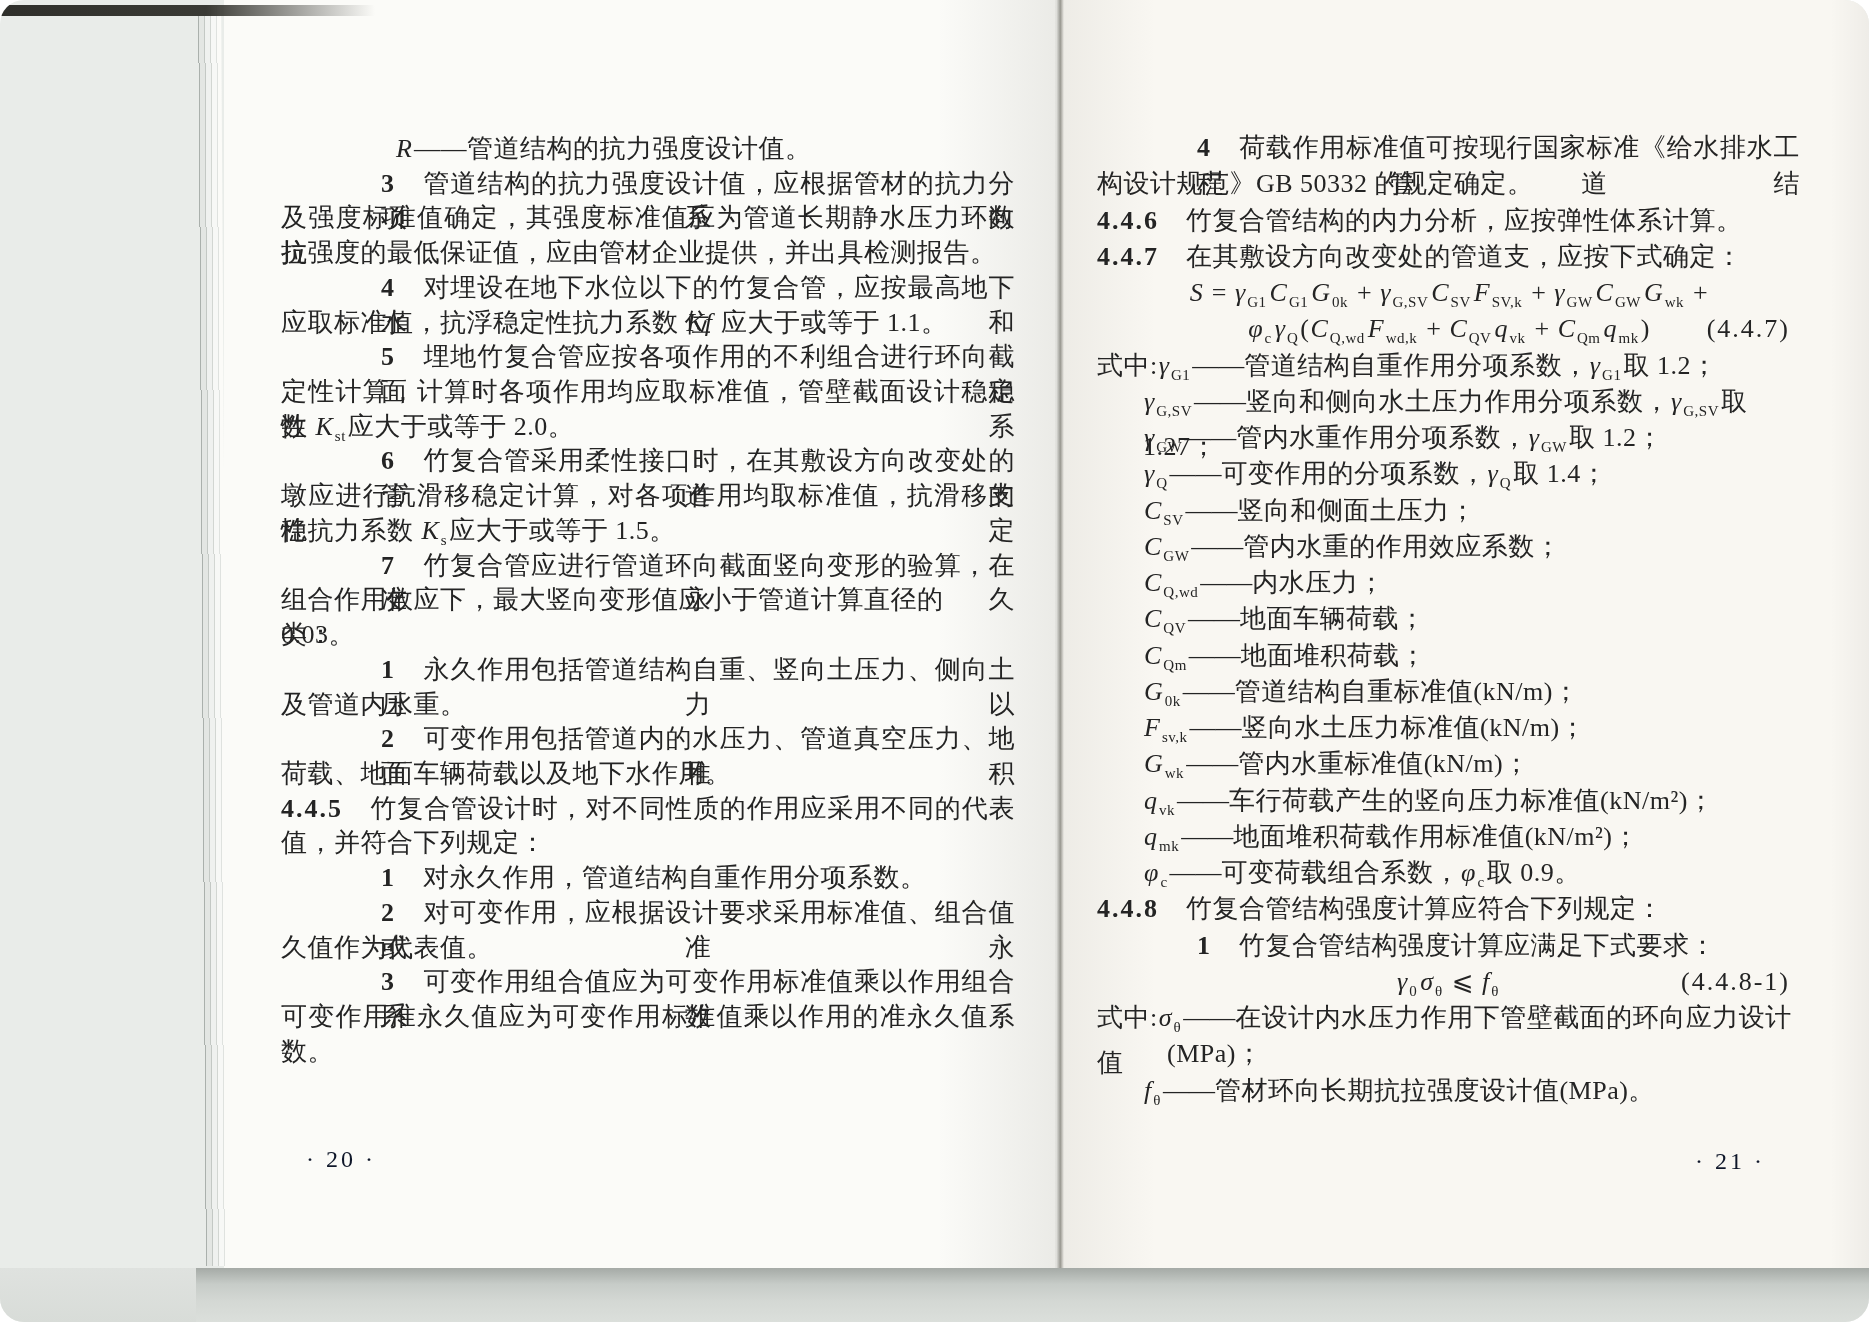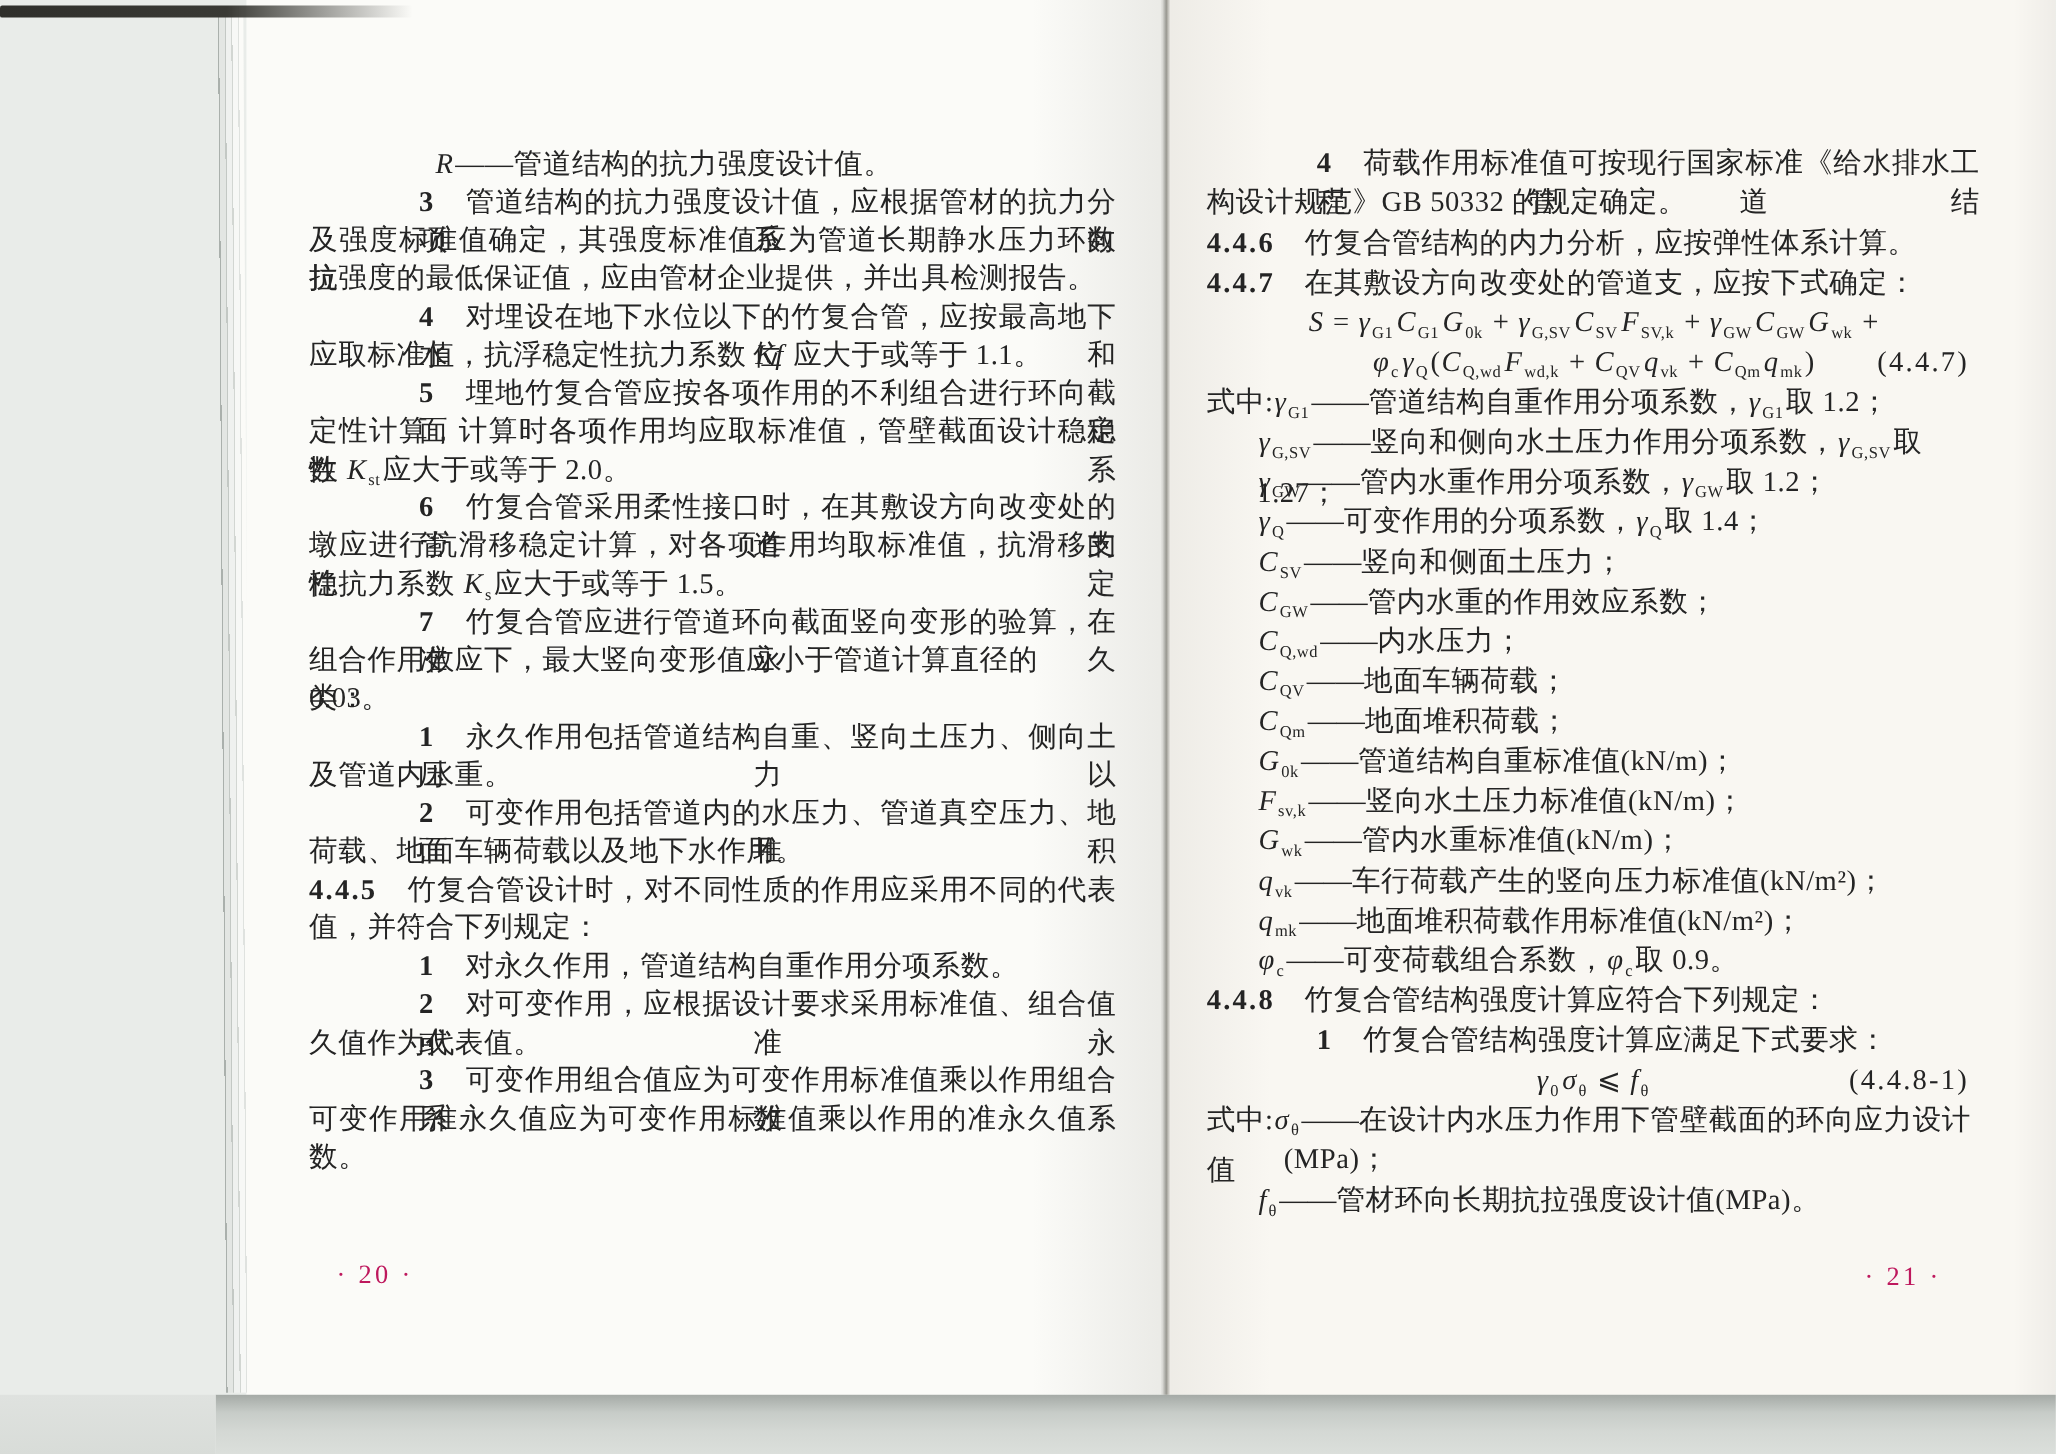--- a/index.html
+++ b/index.html
@@ -1,20 +1,21 @@
 <!DOCTYPE html>
 <html><head>
 <meta charset="utf-8">
 <style>
   html,body{margin:0;padding:0;background:#ffffff;}
   #canvas{
     position:relative;width:1869px;height:1322px;overflow:hidden;
     background:#e9ece9;
     font-family:"Liberation Serif","DejaVu Serif",serif;
     color:#242424;
+    border-radius:24px;
   }
   
   .paper-left{position:absolute;left:224px;top:0;width:836px;height:1268px;background:#fbfbf8;}
   .paper-right{position:absolute;left:1060px;top:0;width:809px;height:1268px;background:#f9f7f2;}
   .edge-lines{
     position:absolute;left:201px;top:6px;width:24px;height:1260px;
     background:linear-gradient(to right,
       rgba(0,0,0,0) 0 1px,#aab0ac 1px 2px,#e3e6e3 2px 7px,#c3c8c4 7px 8px,
       #eff1ef 8px 13px,#d2d6d2 13px 14px,#f7f8f6 14px 19px,#dfe2df 19px 20px,#fbfbf8 20px 24px);
     transform:rotate(-0.35deg);
@@ -57,21 +58,21 @@
 
   
   .r-p{}
   .r-n{font-weight:bold;margin-right:27px;letter-spacing:2px;}
   .r-v{font-style:italic;padding:0 1px;letter-spacing:1px;}
   .r-sb{font-size:15px;font-style:normal;vertical-align:-6px;letter-spacing:0.5px;margin-right:2px;}
   .r-d{letter-spacing:0;}
   .r-eq{position:absolute;right:10px;letter-spacing:2px;font-style:normal;}
 
   
-  .pagenum{position:absolute;font-size:24px;letter-spacing:3px;color:#be185d;}
+  .pagenum{position:absolute;font-size:24px;letter-spacing:3px;color:#0f172a;}
   #pagenum-left{left:306px;top:1146px;}
   #pagenum-right{right:104px;top:1148px;}
 </style>
 </head>
 <body>
 
 <div id="canvas">
 
   <div class="paper-left"></div>
   <div class="paper-right"></div>

